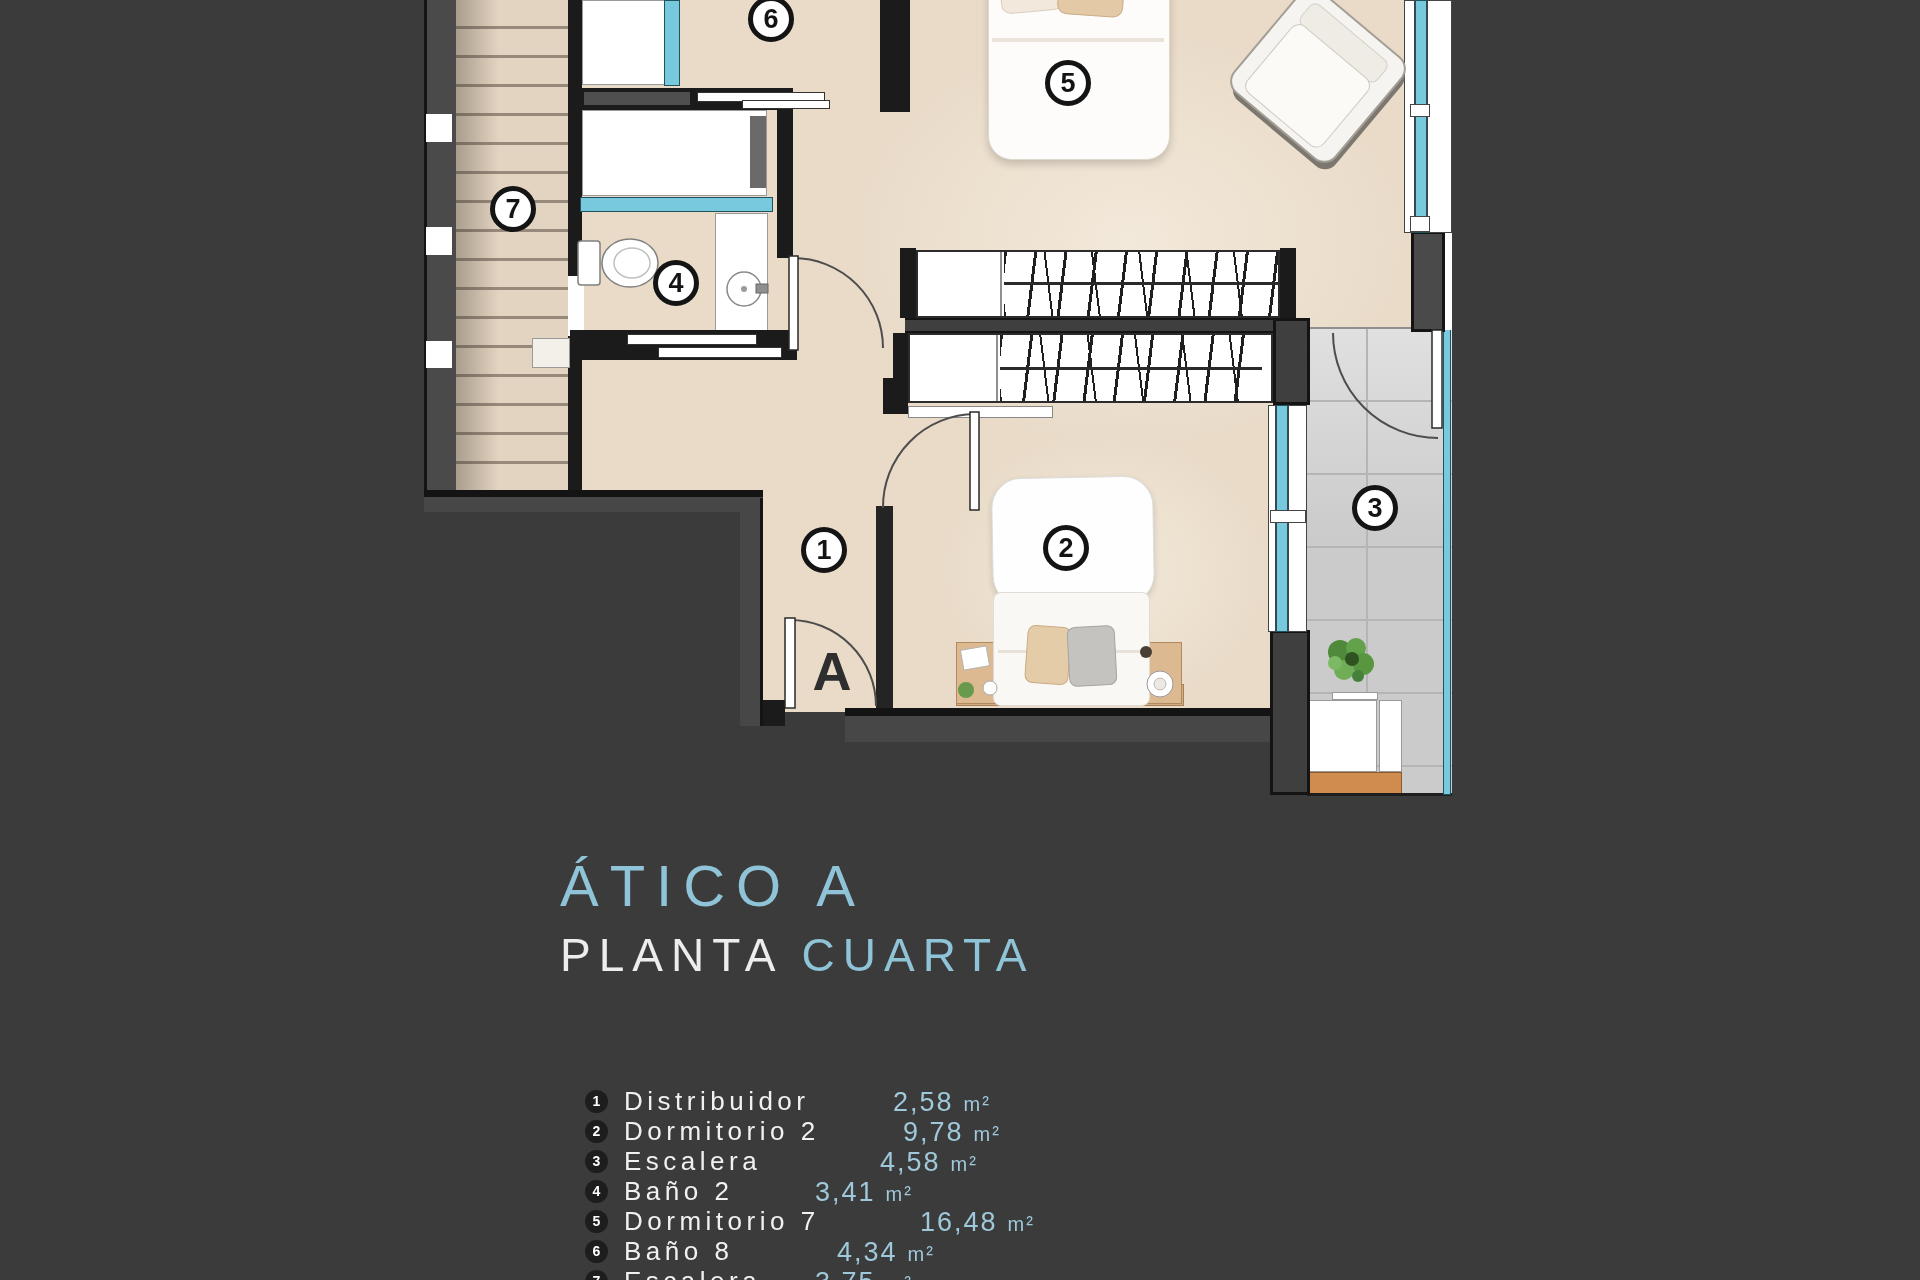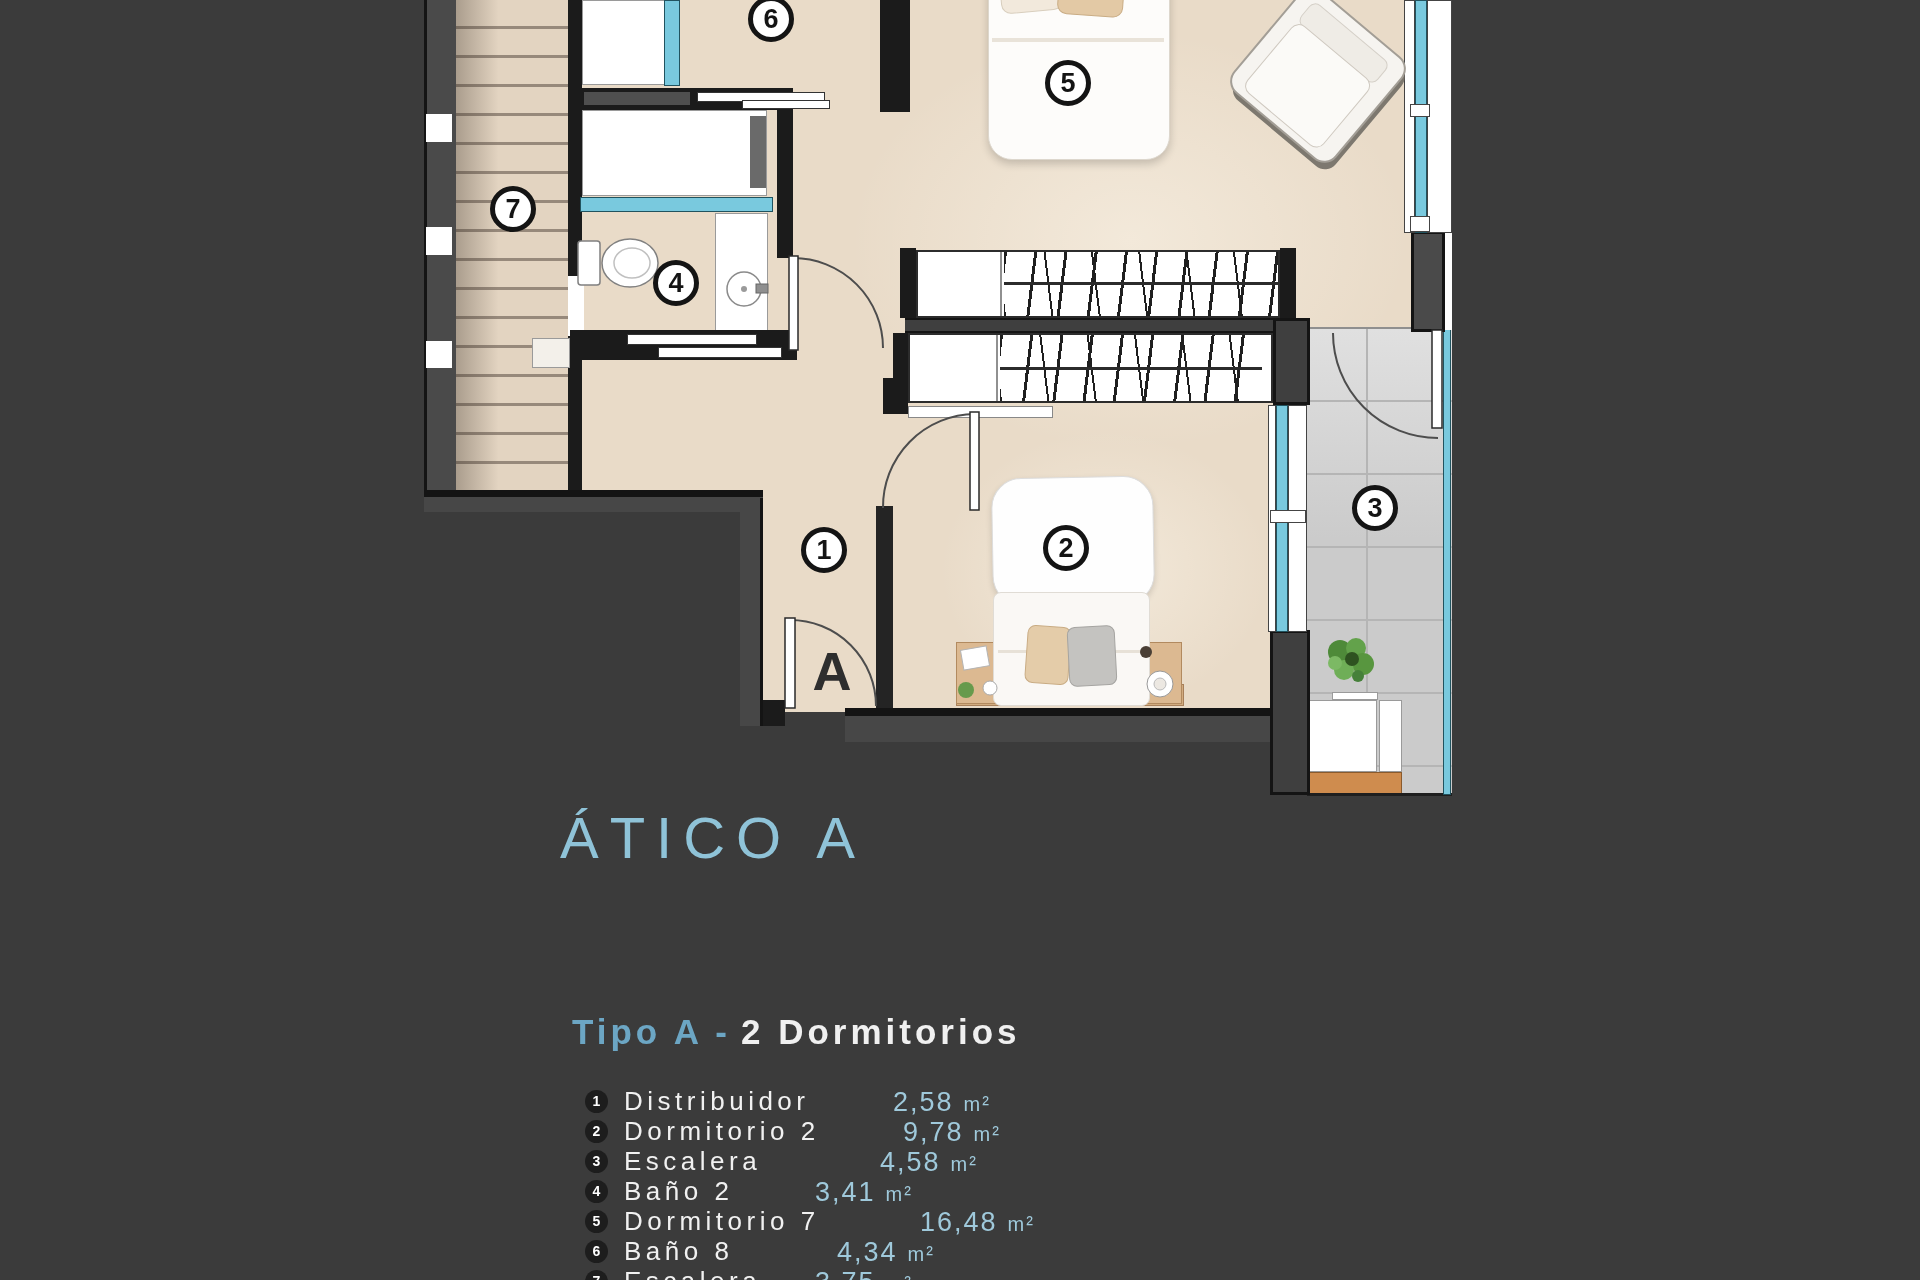--- a/index.html
+++ b/index.html
@@ -35,21 +35,21 @@
   .chairwrap{position:absolute;left:1251px;top:8px;width:134px;height:134px;transform:rotate(40deg);}
   .chairout{position:absolute;inset:0;background:#f6f4f0;border:2px solid #a39e96;border-radius:16px;
       box-shadow:6px 6px 0 -2px #7d786f;}
   .chairseat{position:absolute;left:16px;top:38px;width:98px;height:86px;background:#fbfaf7;
       border:1px solid #cfc9c0;border-radius:10px;}
   .chairback{position:absolute;left:16px;top:12px;width:98px;height:26px;background:#efece6;
       border:1px solid #d5d0c8;border-radius:8px;}
   .bigA{position:absolute;left:804px;top:640px;width:56px;text-align:center;
       font-size:54px;font-weight:bold;color:#2e2e2e;}
   
-  .t1{position:absolute;left:560px;top:804px;font-size:58px;letter-spacing:11px;color:#8fc3d8;}
+  .t1{position:absolute;left:560px;top:852px;font-size:58px;letter-spacing:11px;color:#8fc3d8;}
   .t2{position:absolute;left:560px;top:928px;font-size:46px;letter-spacing:8px;}
   .t2 .wh{color:#ededed;margin-right:18px;}
   .t2 .bl{color:#8fc3d8;}
   .t3{position:absolute;left:572px;top:1012px;font-size:35px;font-weight:bold;letter-spacing:4px;}
   .t3 .bl{color:#6ca6c4;margin-right:10px;}
   .t3 .wh{color:#f0f0f0;}
   .legend{position:absolute;left:585px;top:1086px;width:760px;z-index:50;}
   .lrow{position:relative;height:30px;display:flex;align-items:center;}
   .bullet{width:23px;height:23px;border-radius:50%;background:#1d1d1d;color:#fff;font-size:14px;
       font-weight:bold;display:flex;align-items:center;justify-content:center;flex:0 0 23px;}
@@ -226,22 +226,22 @@
         <span>6</span>
       </div>
     <div class="pc" style="left:490px;top:186px;">
         <span>7</span>
       </div>
 
     <div class="bigA">A</div>
   </div>
 
   <div class="t1">ÁTICO A</div>
-  <div class="t3">
-    <span class="bl">Tipo A -</span><span class="wh">2 Dormitorios</span>
+  <div class="t2">
+    <span class="wh">PLANTA</span><span class="bl">CUARTA</span>
   </div>
 
   <div class="legend">
     <div class="lrow">
       <span class="bullet">1</span>
       <span class="lname">Distribuidor</span>
       <span class="vg"><span>2,58</span><span class="unit">m²</span></span>
     </div>
     <div class="lrow">
       <span class="bullet">2</span>

